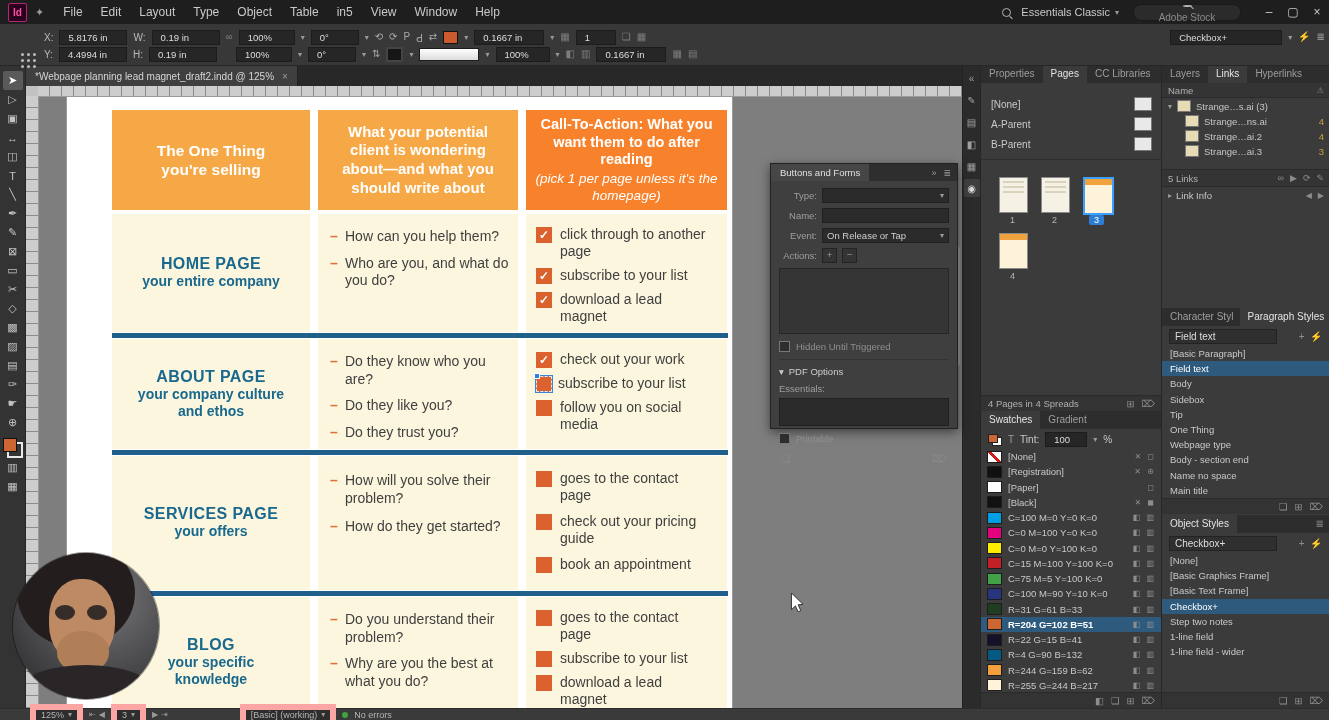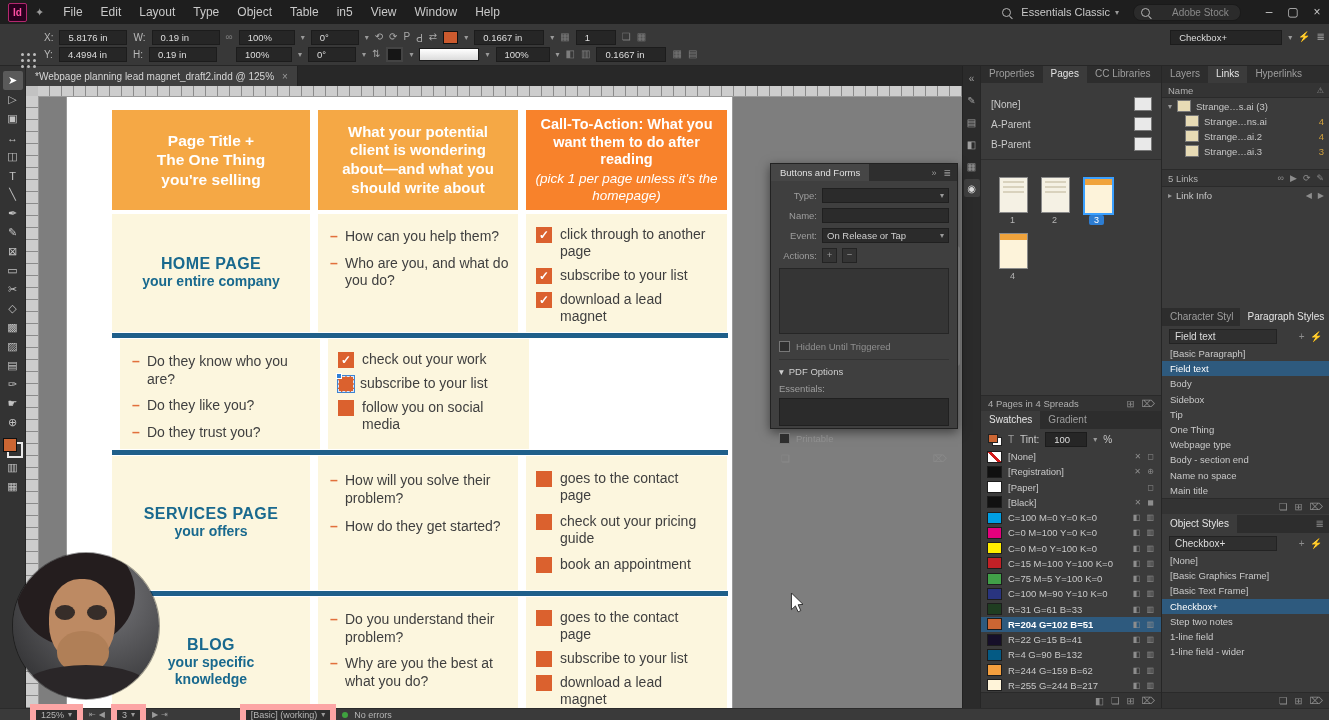--- a/index.html
+++ b/index.html
@@ -11,21 +11,21 @@
   .idlogo{width:17px;height:17px;margin-left:8px;background:#2a001e;border:1px solid #b3286e;color:#ff4fa3;font-size:10px;font-weight:bold;
     display:flex;align-items:center;justify-content:center;border-radius:2px;}
   .mb-app2{color:#9a9a9a;font-size:11px;margin-left:8px;}
   .menus{display:flex;margin-left:10px;}
   .menu-item{color:#c9c9c9;font-size:12px;padding:0 9px;line-height:24px;cursor:default;}
   .mb-right{position:absolute;right:0;top:0;height:24px;display:flex;align-items:center;}
   .mag{display:inline-block;width:7px;height:7px;border:1px solid #b5b5b5;border-radius:50%;position:relative;}
   .mag::after{content:"";position:absolute;width:4px;height:1px;background:#b5b5b5;transform:rotate(45deg);right:-3px;bottom:-2px;}
   .workspace{color:#c9c9c9;font-size:11px;margin:0 14px 0 10px;display:flex;align-items:center;gap:5px;}
   .stock-search{width:92px;height:15px;background:#2b2b2b;border:1px solid #1a1a1a;border-radius:8px;display:flex;align-items:center;
-    gap:22px;padding:0 7px;margin-right:16px;}
+    gap:5px;padding:0 7px;margin-right:16px;flex-direction:column;}
   .stock-search .ph{color:#8a8a8a;font-size:10px;}
   .winbtn{width:24px;color:#c9c9c9;font-size:12px;text-align:center;line-height:24px;}
   .dd{color:#9a9a9a;font-size:8px;}
 
   
   #controlbar{position:absolute;left:0;top:24px;width:1329px;height:41px;background:#383838;border-bottom:1px solid #262626;z-index:29;}
   .proxy{position:absolute;left:19px;top:27px;width:18px;height:18px;display:grid;grid-template-columns:repeat(3,1fr);}
   .proxy i{width:3px;height:3px;background:#bdbdbd;border-radius:50%;margin:auto;}
   .cb-row{position:absolute;left:44px;right:4px;height:16px;display:flex;align-items:center;gap:6px;}
   .lbl{color:#b9b9b9;font-size:10px;}
@@ -312,21 +312,20 @@
   <div id="ruler-h"></div>
   <div id="ruler-v"></div>
 
   <div id="canvas">
     <div id="page"></div>
 
     <div id="doc-table">
 
       <div class="trow" style="height:100px;">
         <div class="hc hc1">
-          <div><span>Page Title +</span></div>
           <div><span>The </span><span class="bold2">One Thing</span></div>
           <div><span>you're selling</span></div>
         </div>
         <div class="gap"></div>
         <div class="hc hc2">
           <span>What your potential client is wondering about—and what you should write about</span>
         </div>
         <div class="gap"></div>
         <div class="hc hc3">
           <span>Call-To-Action: What you want them to do after reading</span>
@@ -363,20 +362,24 @@
             </div>
           <div class="act">
               <span class="cbx">✓</span>
               <span class="albl">download a lead magnet</span>
             </div>
         </div>
       </div>
       <div class="bluebar"></div>
 
       <div class="trow" style="height:110px;">
+        <div class="tc tc1">
+          <div class="ptitle">ABOUT PAGE</div>
+          <div class="psub">your company culture and ethos</div>
+        </div>
         <div class="gap"></div>
         <div class="tc tc2">
           <div class="q">
               <span class="dash">–</span>
               <span>Do they know who you are?</span>
             </div>
           <div class="q">
               <span class="dash">–</span>
               <span>Do they like you?</span>
             </div>

